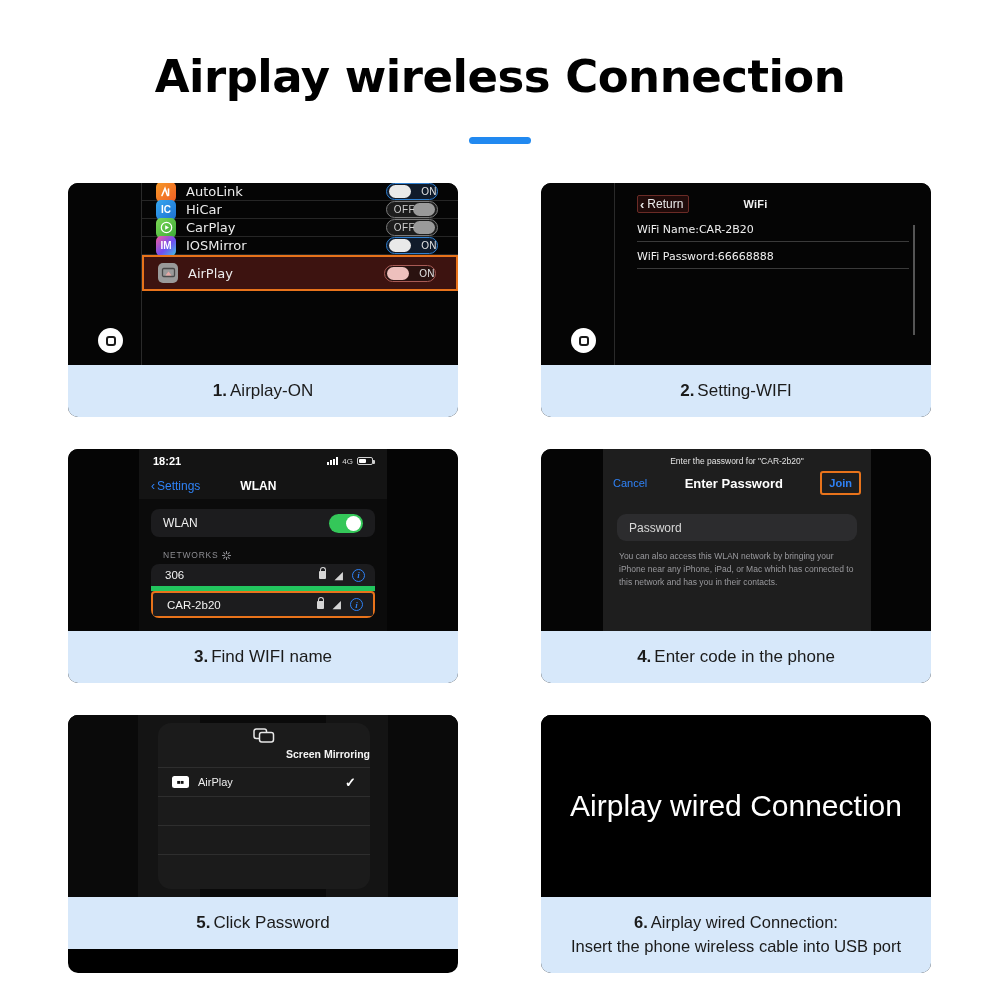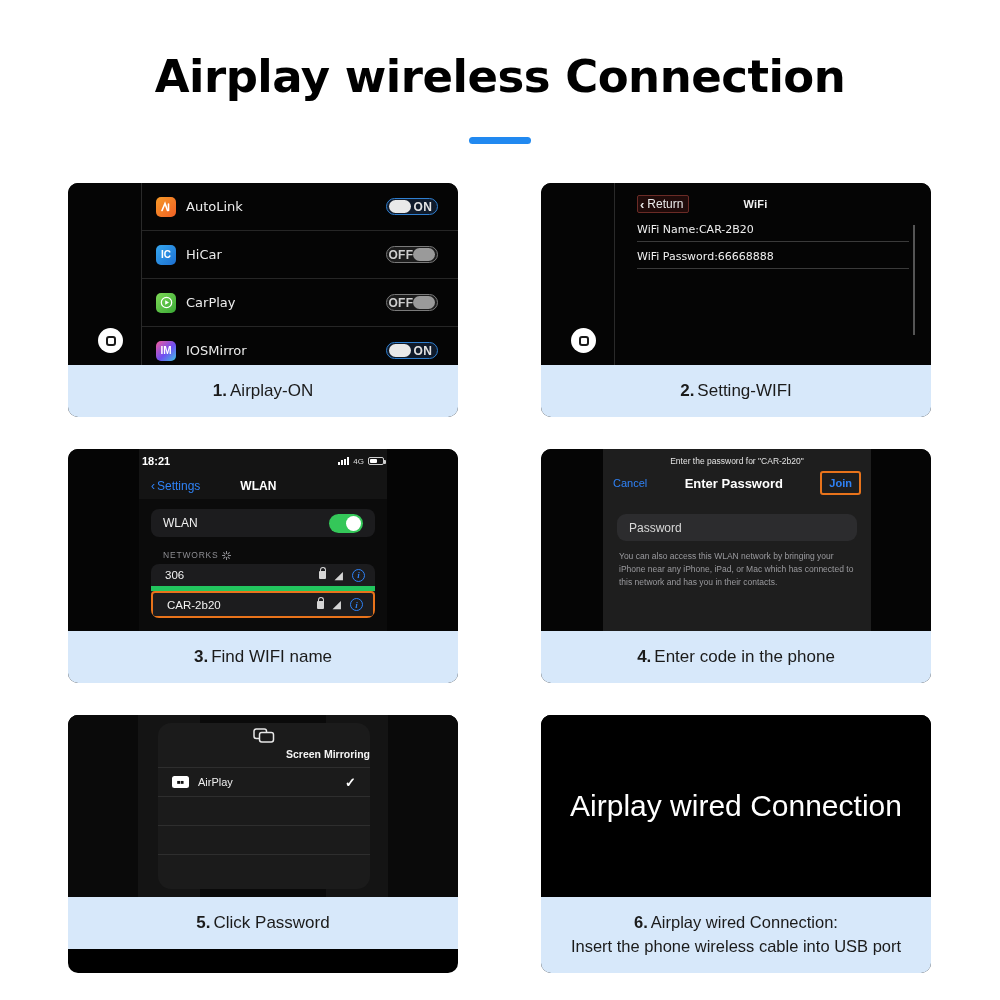--- a/index.html
+++ b/index.html
@@ -74,21 +74,21 @@
   }
   .hu-home span {
     width: 10px; height: 10px; border-radius: 3px;
     border: 2.2px solid #1a1a1a; display: block;
   }
   .hu-list {
     position: absolute; left: 73px; top: 0; right: 0; bottom: 0;
     border-left: 1px solid #2a2a2a;
   }
   .hu-row {
-    height: 48px;
+    height: 18px;
     display: flex; align-items: center;
     padding: 0 20px 0 14px;
     border-bottom: 1px solid #262626;
     position: relative;
   }
   .hu-row.highlight {
     background: #3d1310;
     border: 2px solid #e8731b;
     border-bottom: 2px solid #e8731b;
     height: 36px;
@@ -113,23 +113,23 @@
     margin-left: auto;
     width: 52px; height: 17px; border-radius: 9px;
     display: flex; align-items: center;
     position: relative;
   }
   .toggle .knob {
     width: 22px; height: 13px; border-radius: 7px;
     position: absolute; top: 1px;
   }
   .toggle .tlabel {
-    font-size: 12px; font-weight: bold;
+    font-size: 10px; font-weight: normal;
     position: absolute; width: 100%;
-    text-align: center; letter-spacing: .4px;
+    text-align: right; letter-spacing: .4px;
   }
   .toggle.on {
     background: #101b2b; border: 1px solid #2f7fd0;
   }
   .toggle.on .knob { left: 2px; background: #e9e9e9; }
   .toggle.on .tlabel { color: #e3e3e3; padding-left: 22px; }
   .toggle.off {
     background: #1c1c1c; border: 1px solid #7a7a7a;
   }
   .toggle.off .knob { right: 2px; background: #9a9a9a; }
@@ -167,21 +167,21 @@
   }
 
   
   .ph-body {
     position: absolute; left: 71px; top: 0; width: 248px; bottom: 0;
     background: #0b0b0b;
   }
   .ph-status {
     height: 24px; background: #141414;
     display: flex; align-items: center;
-    padding: 0 3px; color: #fff;
+    padding: 0 14px; color: #fff;
   }
   .ph-time { font-size: 11px; font-weight: bold; }
   .ph-right { margin-left: auto; display: flex; align-items: center; gap: 4px; }
   .sig { display: flex; align-items: flex-end; gap: 1px; height: 8px; }
   .sig i { width: 2px; background: #fff; display: block; }
   .sig i:nth-child(1){height:3px;} .sig i:nth-child(2){height:5px;}
   .sig i:nth-child(3){height:6.5px;} .sig i:nth-child(4){height:8px;}
   .net-g { font-size: 8px; color: #ddd; }
   .batt { width: 16px; height: 8px; border: 1px solid #cfcfcf; border-radius: 2px; position: relative; }
   .batt::after { content:""; position:absolute; right:-3px; top:2px; width:2px; height:4px; background:#cfcfcf; border-radius:0 1px 1px 0; }

